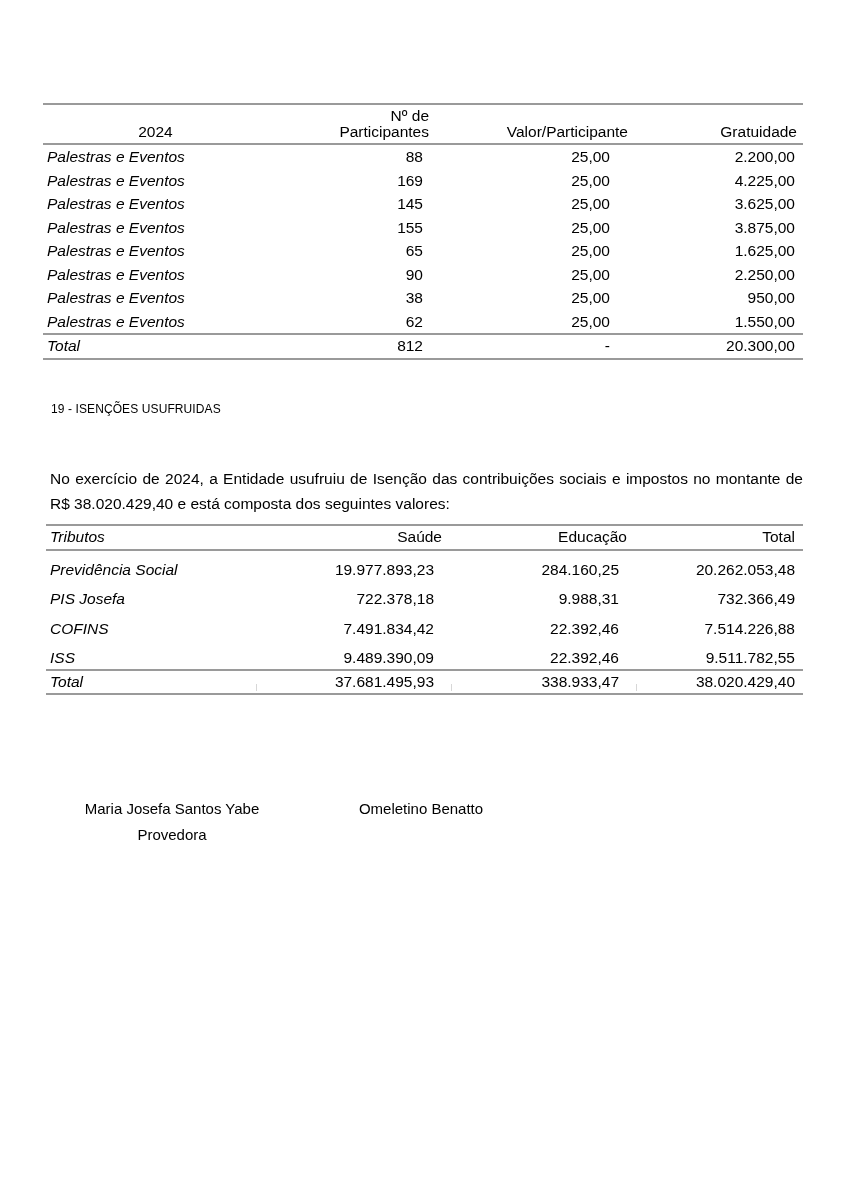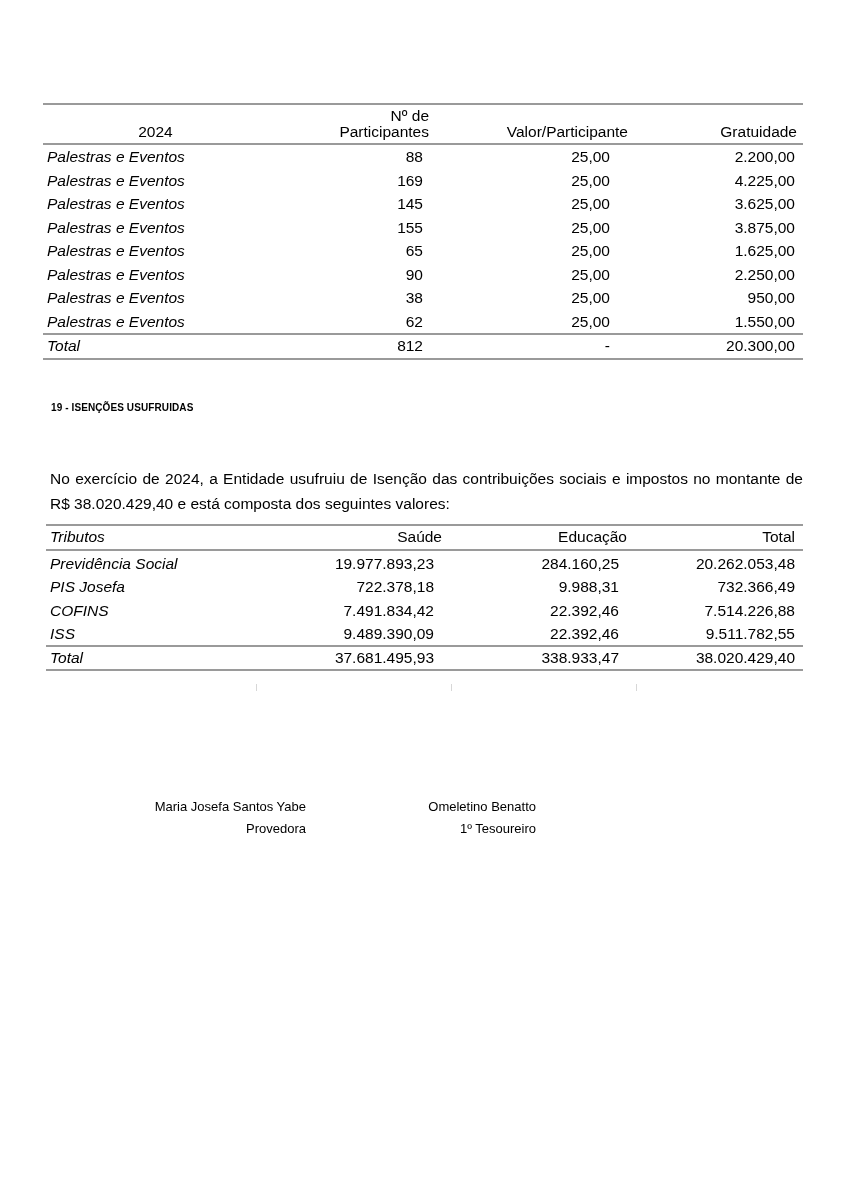--- a/index.html
+++ b/index.html
@@ -79,22 +79,22 @@
   #table-participantes td.grat { padding-right: 8px; }
   #table-participantes th.num-h { padding-right: 14px; }
   #table-participantes th.val-h { padding-right: 0px; }
   #table-participantes th.grat-h { padding-right: 6px; }
 
   
   #section-heading {
     position: absolute;
     left: 51px;
     top: 402px;
-    font-size: 10px;
-    font-weight: bold;
+    font-size: 12px;
+    font-weight: normal;
     letter-spacing: 0.1px;
   }
 
   
   #intro-paragraph {
     position: absolute;
     left: 50px;
     top: 466px;
     width: 753px;
     font-size: 15.5px;
@@ -109,21 +109,21 @@
     left: 46px;
     top: 524px;
     width: 757px;
   }
   #table-tributos { width: 757px; }
   #table-tributos col.t1 { width: 205px; }
   #table-tributos col.t2 { width: 195px; }
   #table-tributos col.t3 { width: 185px; }
   #table-tributos col.t4 { width: 172px; }
 
-  #table-tributos tbody td { padding-top: 5px; padding-bottom: 3px; margin-left: 24px; }
+  #table-tributos tbody td { padding-top: 11px; padding-bottom: 3px; margin-left: 24px; }
   #table-tributos .pad-r { padding-right: 8px; }
   #table-tributos .pad-r2 { padding-right: 12px; }
 
   
   .col-tick {
     position: absolute;
     width: 1px;
     height: 7px;
     background: #d7d7d7;
   }
@@ -131,22 +131,22 @@
   
   #signature-block {
     position: absolute;
     left: 38px;
     top: 796px;
     width: 775px;
     display: flex;
     justify-content: flex-start;
   }
   .sig-col {
-    text-align: right;
-    font-size: 13px;
+    text-align: center;
+    font-size: 15px;
     line-height: 1.72;
   }
   #sig-col-1 { width: 268px; }
   #sig-col-2 { width: 230px; }
   #sig-col-3 { width: 277px; }
   .sig-name {}
   .sig-role {}
   .sig-extra {}
 </style>
 </head>
@@ -294,17 +294,16 @@
     <div class="col-tick" style="left:590px; top:160px;"></div>
   </div>
 
   <div id="signature-block">
     <div class="sig-col" id="sig-col-1">
       <div class="sig-name">Maria Josefa Santos Yabe</div>
       <div class="sig-role">Provedora</div>
     </div>
     <div class="sig-col" id="sig-col-2">
       <div class="sig-name">Omeletino Benatto</div>
-      <div class="sig-role">1º Tesoureiro</div>
     </div>
   </div>
 
 </div>
 
 </body></html>

